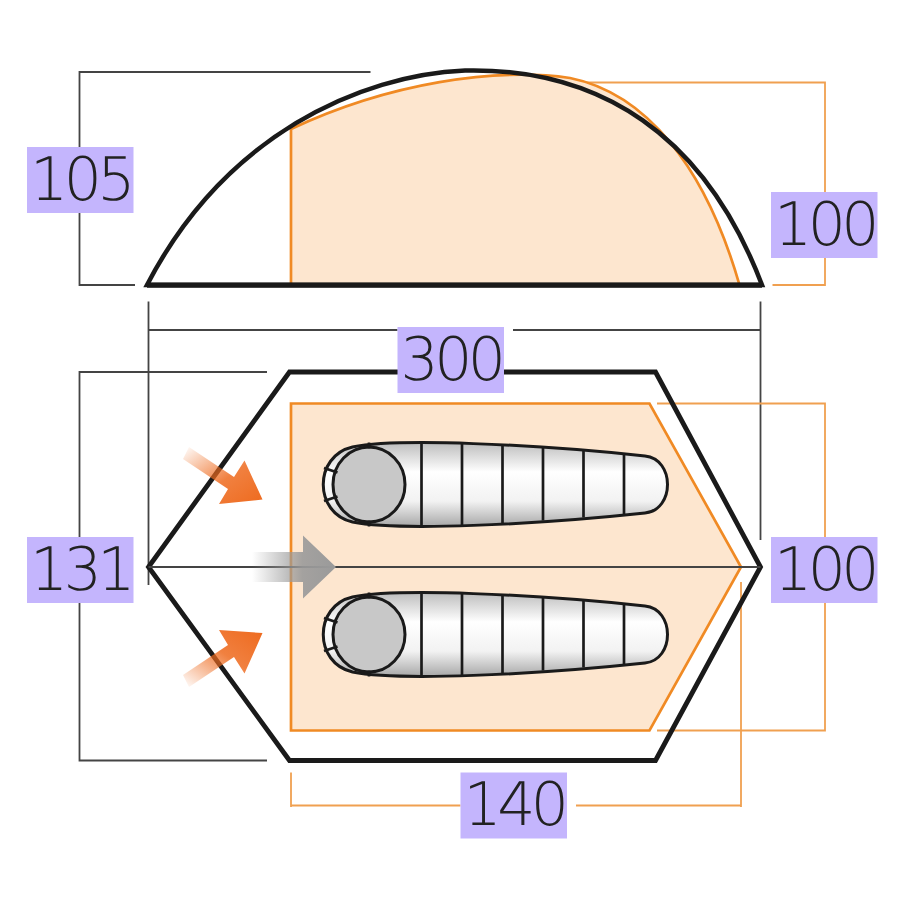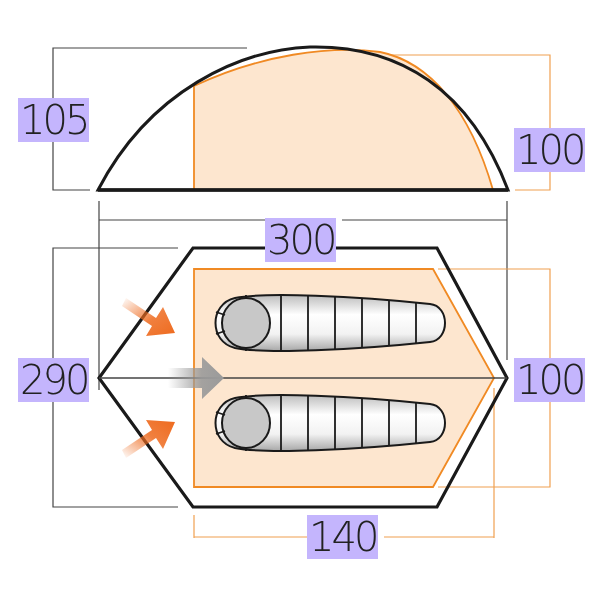--- a/index.html
+++ b/index.html
@@ -102,15 +102,15 @@
     </g>
     <g>
       <path d="M122,450 L152,430 L146,420 L175,422 L163,449 L156,438 L126,458 Z" fill="url(#orangeArrowGrad2)"></path>
     </g>
   </g>
 </svg>
 
 <div class="dim-label" style="left:18px; top:98px;">105</div>
 <div class="dim-label" style="left:514px; top:102px;margin-top:26px;">100</div>
 <div class="dim-label" style="left:265px; top:198px;margin-top:20px;">300</div>
-<div class="dim-label" style="left:18px; top:358px;">290</div>
+<div class="dim-label" style="left:18px; top:358px;">131</div>
 <div class="dim-label" style="left:514px; top:358px;">100</div>
 <div class="dim-label" style="left:307px; top:515px;">140</div>
 
 </body></html>

